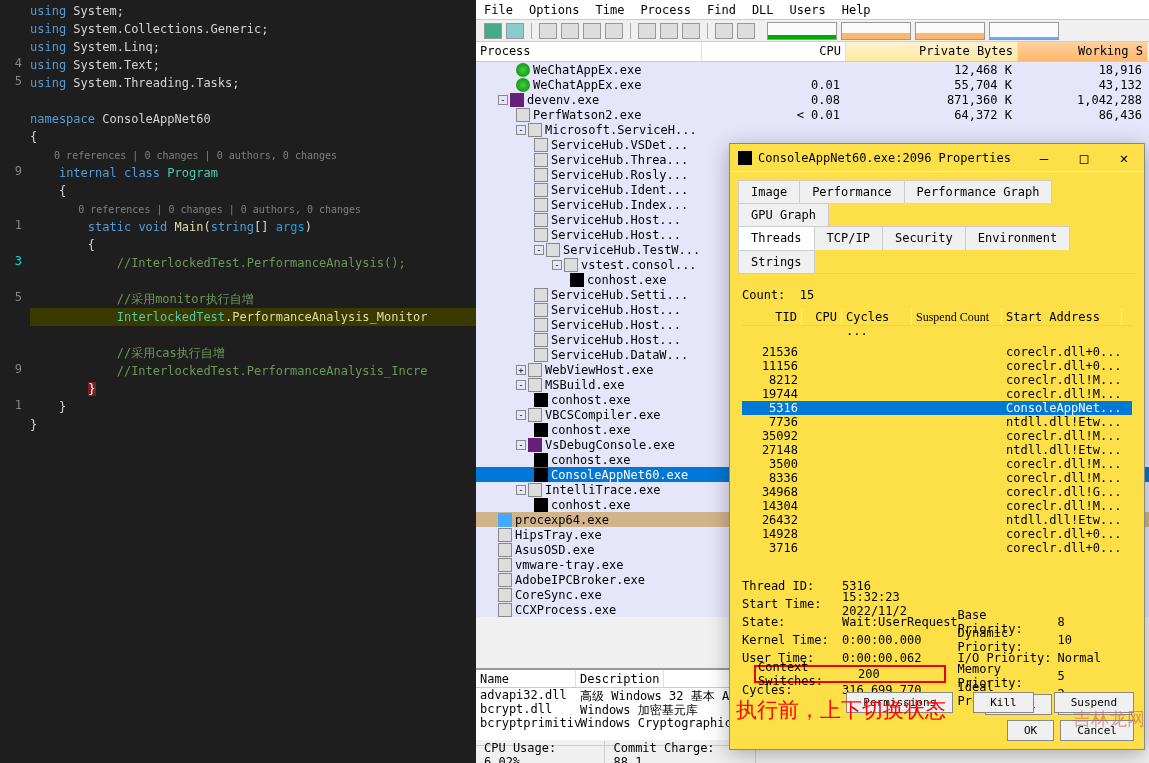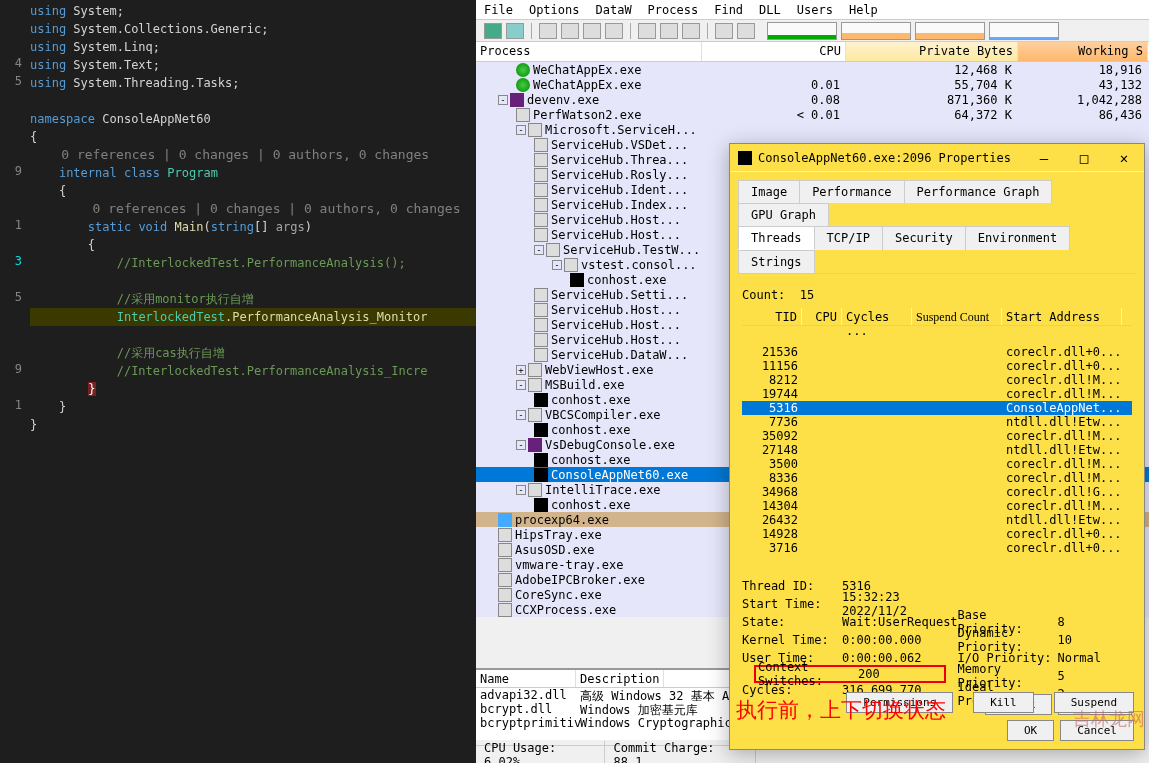--- a/index.html
+++ b/index.html
@@ -8,23 +8,23 @@
 
 .editor { position: absolute; left: 0; top: 0; width: 476px; height: 763px; background: #1e1e1e; color: #d4d4d4; }
 .gutter { position: absolute; left: 0; top: 0; width: 28px; height: 100%; background: #1e1e1e; color: #858585; font-size: 11px; }
 .gutter .ln { text-align: right; padding-right: 6px; height: 18px; line-height: 18px; }
 .gutter .break { color: #00e0e0; }
 .code { position: absolute; left: 30px; top: 0; right: 0; height: 100%; padding-top: 2px; }
 .code-line { height: 18px; line-height: 18px; white-space: pre; }
 .kw { color: #569cd6; }
 .type { color: #4ec9b0; }
 .com { color: #6a9955; }
-.param { color: #a3a3a3; }
+.param { color: #0ea5e9; }
 .func { color: #dcdcaa; }
-.codelens { color: #808080; font-size: 13px; }
+.codelens { color: #808080; font-size: 10px; }
 .hl-line { background: #3a3a00; }
 .brace-end { display: inline-block; width: 8px; height: 14px; background: #7a2020; color: #fff; text-align: center; line-height: 14px; }
 
 
 .procexp { position: absolute; left: 476px; top: 0; width: 673px; height: 763px; background: #f0f0f0; }
 .menubar { height: 20px; background: #fff; border-bottom: 1px solid #ccc; display: flex; align-items: center; padding-left: 8px; }
 .menubar span { margin-right: 16px; color: #000; font-size: 12px; }
 .toolbar { height: 22px; background: #f0f0f0; border-bottom: 1px solid #ccc; display: flex; align-items: center; padding-left: 8px; gap: 4px; }
 .tb-icon { width: 18px; height: 16px; background: #ddd; border: 1px solid #999; }
 .tb-icon.save { background: linear-gradient(#4a8, #4a8); }
@@ -168,21 +168,21 @@
       <div class="code-line">        <span class="brace-end">}</span></div>
       <div class="code-line">    }</div>
       <div class="code-line">}</div>
     </div>
 </div>
 
 <div class="procexp">
   <div class="menubar" id="menubar">
       <span>File</span>
       <span>Options</span>
-      <span>DataW</span>
+      <span>Time</span>
       <span>Process</span>
       <span>Find</span>
       <span>DLL</span>
       <span>Users</span>
       <span>Help</span>
     </div>
   <div class="toolbar">
     <div class="tb-icon save"></div>
     <div class="tb-icon refresh"></div>
     <div class="tb-sep"></div>

